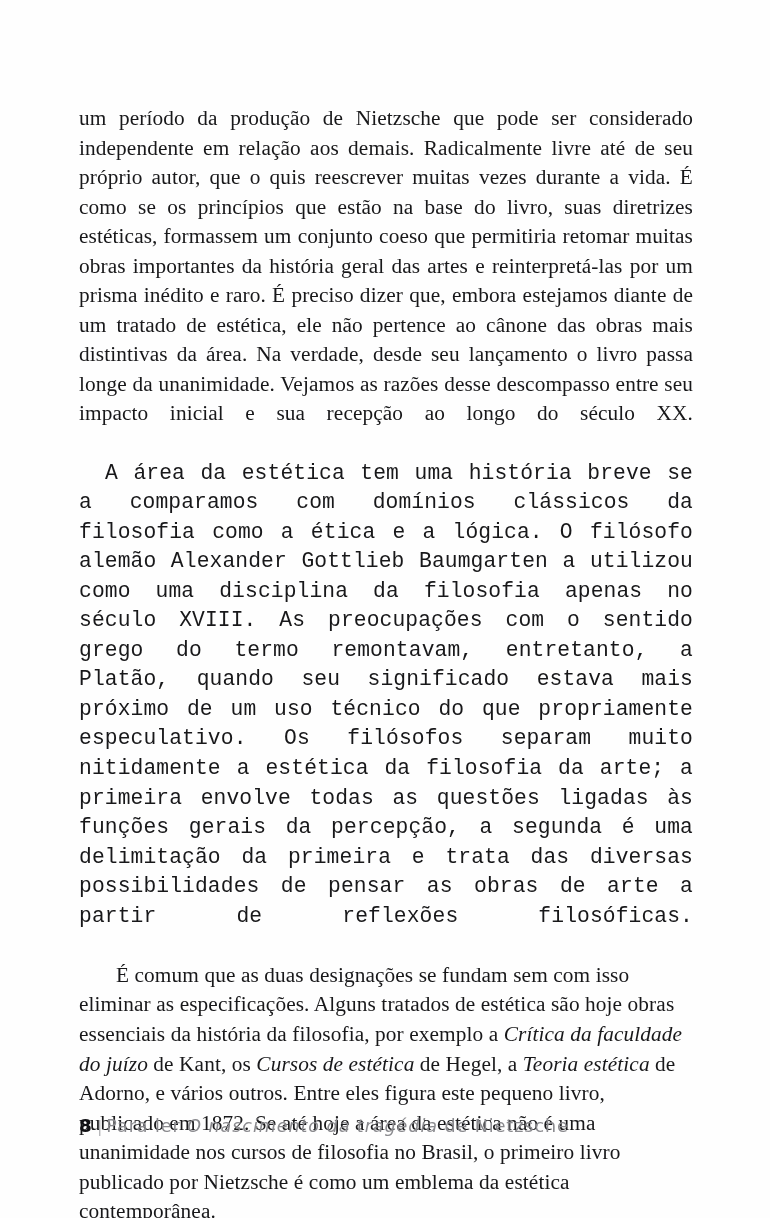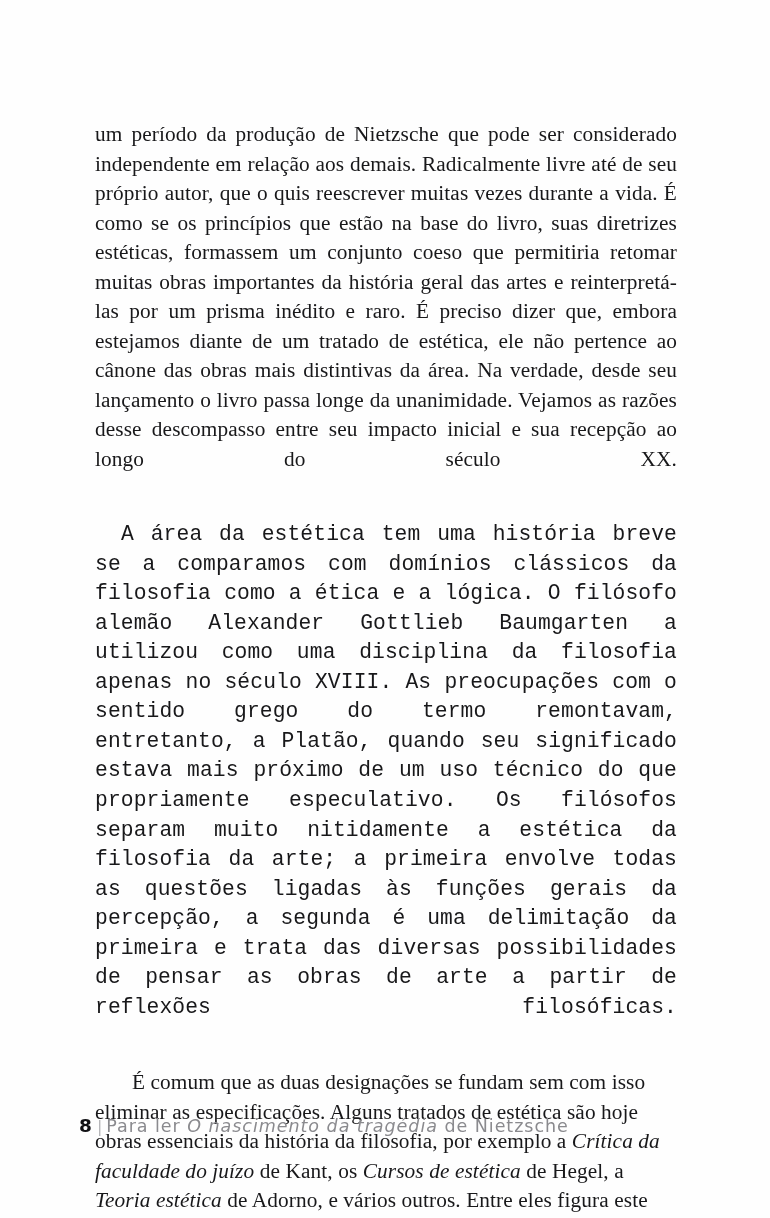--- a/index.html
+++ b/index.html
@@ -24,21 +24,21 @@
   }
 
   .text-block {
     position: absolute;
     left: 79px;
     top: 104px;
     width: 614px;
   }
 
   p.para {
-    margin: 16px;
+    margin: 0;
     padding: 0;
     text-align: justify;
     text-justify: inter-word;
     font-size: 21.3px;
     line-height: 29.55px;
     color: #18181a;
     font-family: "Liberation Serif", "DejaVu Serif", serif;
     letter-spacing: 0.005em;
     -webkit-font-smoothing: antialiased;
   }

